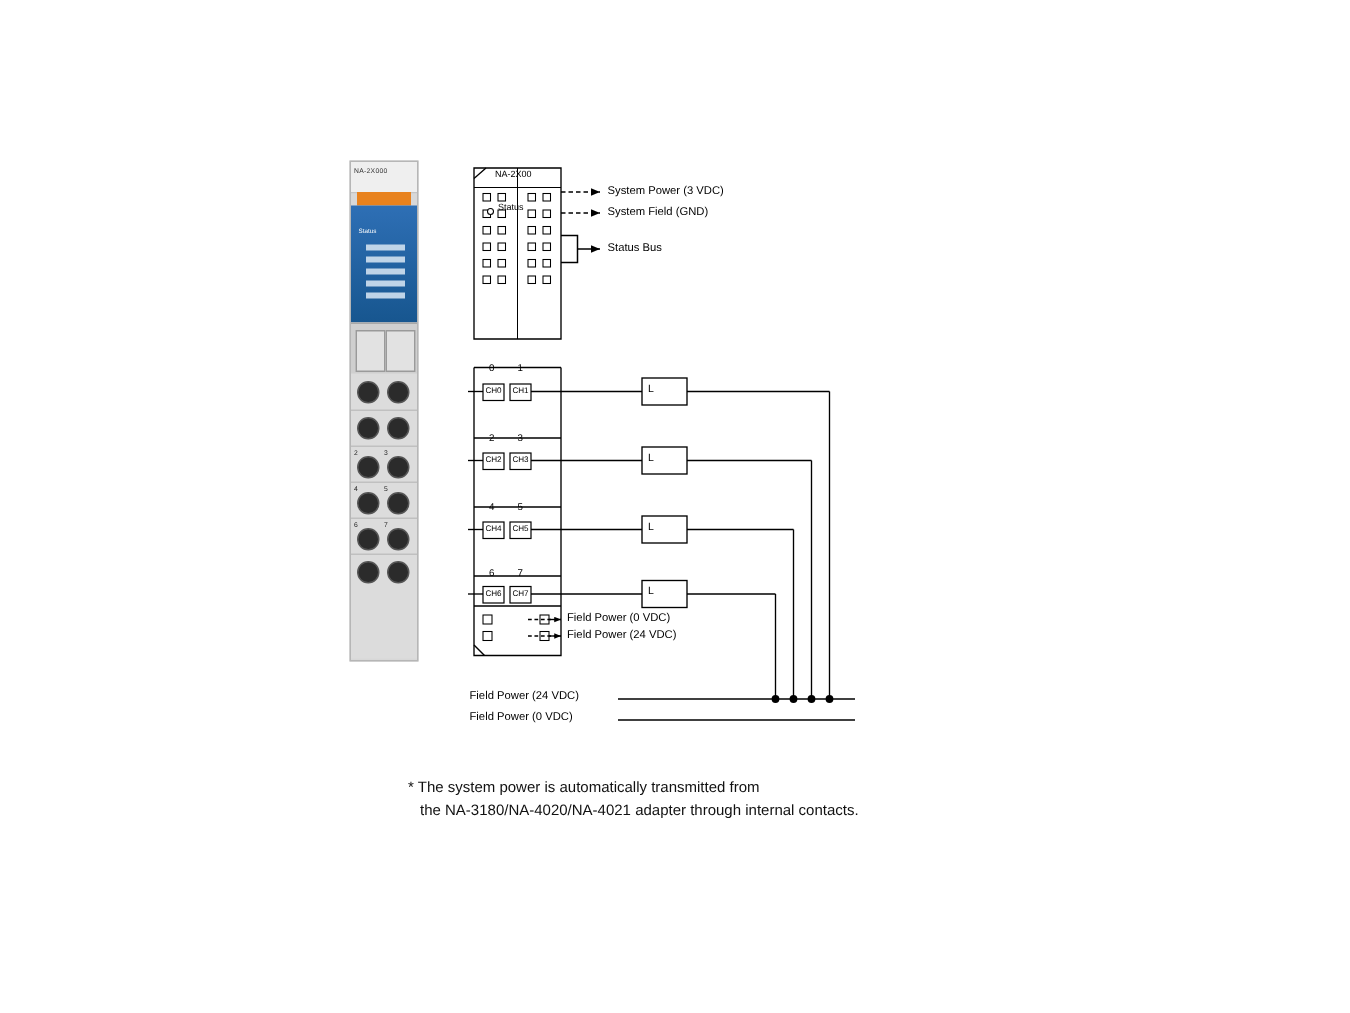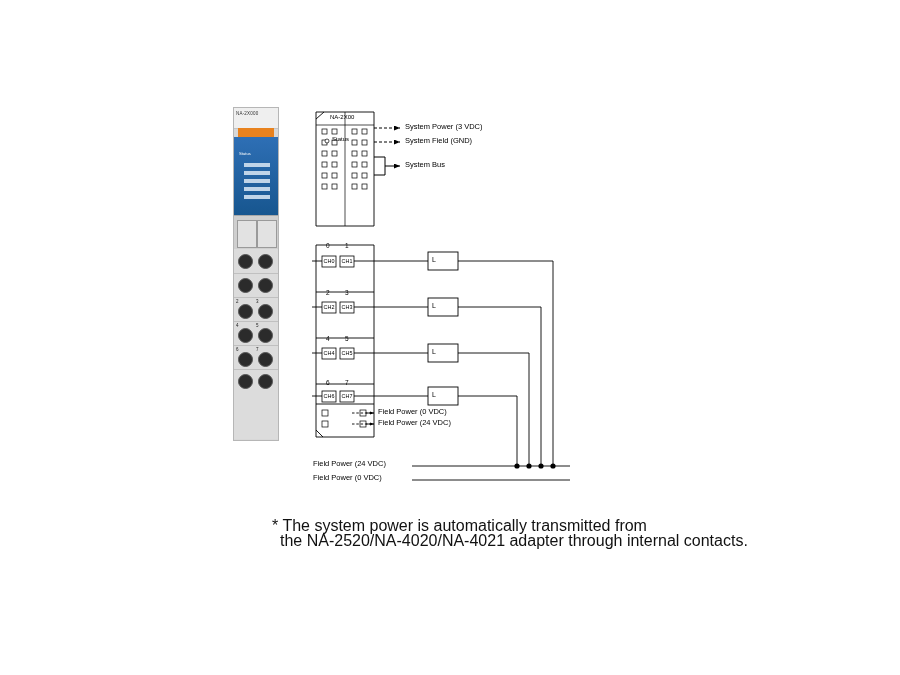--- a/index.html
+++ b/index.html
@@ -118,21 +118,21 @@
     font-size: 6.5px;
     color: #000;
   }
   .lbl-L {
     font-size: 7px;
     color: #000;
   }
   .footnotes {
     left: 272px; top: 518px;
     width: 520px;
-    font-size: 16px;
+    font-size: 10px;
     color: #111;
     line-height: 15px;
   }
   .footnotes div { white-space: nowrap; }
   .fn-indent { padding-left: 8px; }
 </style>
 </head>
 <body>
 
 <div id="stage">
@@ -302,21 +302,21 @@
     <circle cx="529" cy="466" r="2.6" fill="#000"></circle>
     <circle cx="541" cy="466" r="2.6" fill="#000"></circle>
     <circle cx="553" cy="466" r="2.6" fill="#000"></circle>
   </svg>
 
   <div class="abs lbl lbl-sm" style="left:330px; top:114px;">NA-2X00</div>
   <div class="abs lbl lbl-sm" style="left:332px; top:136px;">Status</div>
 
   <div class="abs lbl" style="left:405px; top:123px;">System Power (3 VDC)</div>
   <div class="abs lbl" style="left:405px; top:137px;">System Field (GND)</div>
-  <div class="abs lbl" style="left:405px; top:161px;">System Bus</div>
+  <div class="abs lbl" style="left:405px; top:161px;">Status Bus</div>
 
   <div class="abs lbl lbl-num" style="left:326px; top:243px;">0</div>
   <div class="abs lbl lbl-num" style="left:345px; top:243px;">1</div>
   <div class="abs lbl lbl-num" style="left:326px; top:290px;">2</div>
   <div class="abs lbl lbl-num" style="left:345px; top:290px;">3</div>
   <div class="abs lbl lbl-num" style="left:326px; top:336px;">4</div>
   <div class="abs lbl lbl-num" style="left:345px; top:336px;">5</div>
   <div class="abs lbl lbl-num" style="left:326px; top:380px;">6</div>
   <div class="abs lbl lbl-num" style="left:345px; top:380px;">7</div>
 
@@ -335,16 +335,16 @@
   <div class="abs lbl-L" style="left:432px; top:391px;">L</div>
 
   <div class="abs lbl" style="left:378px; top:408px;">Field Power (0 VDC)</div>
   <div class="abs lbl" style="left:378px; top:419px;">Field Power (24 VDC)</div>
 
   <div class="abs lbl" style="left:313px; top:460px;">Field Power (24 VDC)</div>
   <div class="abs lbl" style="left:313px; top:474px;">Field Power (0 VDC)</div>
 
   <div class="abs footnotes">
     <div>* The system power is automatically transmitted from</div>
-    <div class="fn-indent">the NA-2520/NA-4020/NA-4021 adapter through internal contacts.</div>
+    <div class="fn-indent">the NA-3180/NA-4020/NA-4021 adapter through internal contacts.</div>
   </div>
 
 </div>
 
 </body></html>

